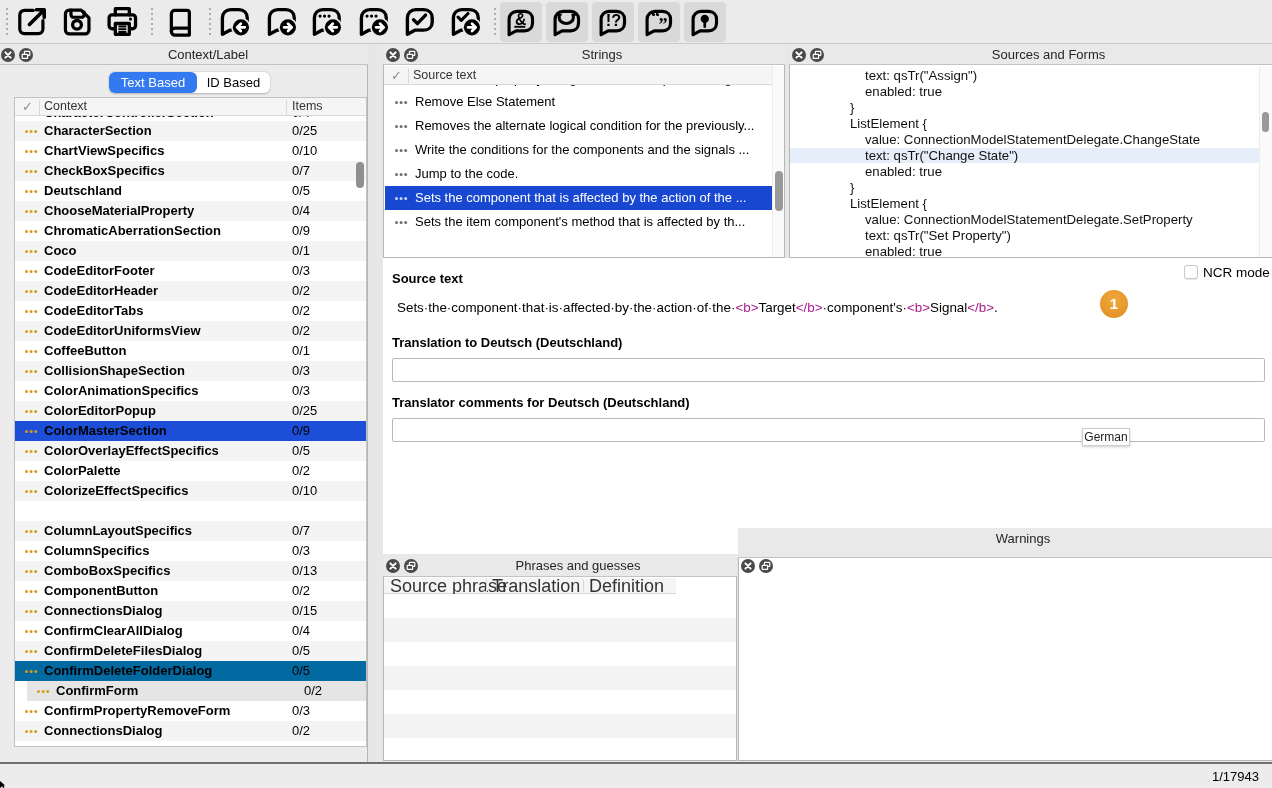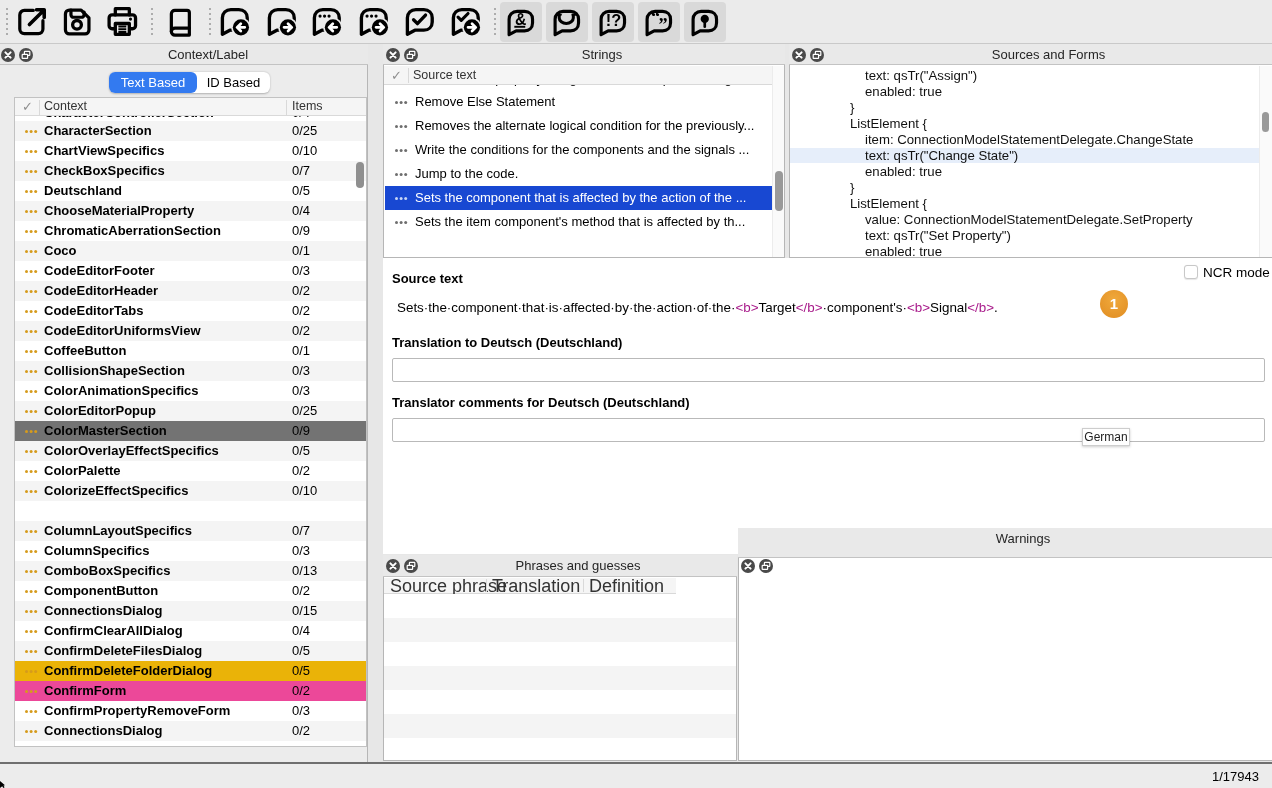--- a/index.html
+++ b/index.html
@@ -214,21 +214,21 @@
 <div class="row-b" style="left:0;top:265px;width:351px;background:#fff">
         <span class="dots3 d-org" style="left:9.5px;top:9px"></span>
         <span style="position:absolute;left:29px">ColorAnimationSpecifics</span>
         <span style="position:absolute;left:277px;font-weight:normal">0/3</span>
       </div>
 <div class="row-b" style="left:0;top:285px;width:351px;background:#f4f4f4">
         <span class="dots3 d-org" style="left:9.5px;top:9px"></span>
         <span style="position:absolute;left:29px">ColorEditorPopup</span>
         <span style="position:absolute;left:277px;font-weight:normal">0/25</span>
       </div>
-<div class="row-b" style="left:0;top:305px;width:351px;background:#737373">
+<div class="row-b" style="left:0;top:305px;width:351px;background:#1d4ed8">
         <span class="dots3 d-org" style="left:9.5px;top:9px"></span>
         <span style="position:absolute;left:29px">ColorMasterSection</span>
         <span style="position:absolute;left:277px;font-weight:normal">0/9</span>
       </div>
 <div class="row-b" style="left:0;top:325px;width:351px;background:#f4f4f4">
         <span class="dots3 d-org" style="left:9.5px;top:9px"></span>
         <span style="position:absolute;left:29px">ColorOverlayEffectSpecifics</span>
         <span style="position:absolute;left:277px;font-weight:normal">0/5</span>
       </div>
 <div class="row-b" style="left:0;top:345px;width:351px;background:#fff">
@@ -269,26 +269,26 @@
 <div class="row-b" style="left:0;top:505px;width:351px;background:#fff">
         <span class="dots3 d-org" style="left:9.5px;top:9px"></span>
         <span style="position:absolute;left:29px">ConfirmClearAllDialog</span>
         <span style="position:absolute;left:277px;font-weight:normal">0/4</span>
       </div>
 <div class="row-b" style="left:0;top:525px;width:351px;background:#f4f4f4">
         <span class="dots3 d-org" style="left:9.5px;top:9px"></span>
         <span style="position:absolute;left:29px">ConfirmDeleteFilesDialog</span>
         <span style="position:absolute;left:277px;font-weight:normal">0/5</span>
       </div>
-<div class="row-b" style="left:0;top:545px;width:351px;background:#eab308">
+<div class="row-b" style="left:0;top:545px;width:351px;background:#0369a1">
         <span class="dots3 d-org" style="left:9.5px;top:9px"></span>
         <span style="position:absolute;left:29px">ConfirmDeleteFolderDialog</span>
         <span style="position:absolute;left:277px;font-weight:normal">0/5</span>
       </div>
-<div class="row-b" style="left:0;top:565px;width:351px;background:#ec4899">
+<div class="row-b" style="left:12px;top:565px;width:351px;background:#e5e5e5">
         <span class="dots3 d-org" style="left:9.5px;top:9px"></span>
         <span style="position:absolute;left:29px">ConfirmForm</span>
         <span style="position:absolute;left:277px;font-weight:normal">0/2</span>
       </div>
 <div class="row-b" style="left:0;top:585px;width:351px;background:#fff">
         <span class="dots3 d-org" style="left:9.5px;top:9px"></span>
         <span style="position:absolute;left:29px">ConfirmPropertyRemoveForm</span>
         <span style="position:absolute;left:277px;font-weight:normal">0/3</span>
       </div>
 <div class="row-b" style="left:0;top:605px;width:351px;background:#f4f4f4">
@@ -339,21 +339,21 @@
     <svg width="14" height="14" viewBox="0 0 14 14">
       <rect x="5.4" y="3.4" width="5.4" height="4" fill="none" stroke="#fff" stroke-width="1.2" rx="0.5"></rect>
       <rect x="3.2" y="6.4" width="5.4" height="4" fill="#4a4a4a" stroke="#fff" stroke-width="1.2" rx="0.5"></rect>
     </svg>
   </div>
 <div class="abs" style="left:790px;top:148px;width:469px;height:15px;background:#e6eefa"></div>
 <div class="code" style="left:865px;top:68px">text: qsTr("Assign")</div>
 <div class="code" style="left:865px;top:84px">enabled: true</div>
 <div class="code" style="left:850px;top:100px">}</div>
 <div class="code" style="left:850px;top:116px">ListElement {</div>
-<div class="code" style="left:865px;top:132px">item: ConnectionModelStatementDelegate.ChangeState</div>
+<div class="code" style="left:865px;top:132px">value: ConnectionModelStatementDelegate.ChangeState</div>
 <div class="code" style="left:865px;top:148px">text: qsTr("Change State")</div>
 <div class="code" style="left:865px;top:164px">enabled: true</div>
 <div class="code" style="left:850px;top:180px">}</div>
 <div class="code" style="left:850px;top:196px">ListElement {</div>
 <div class="code" style="left:865px;top:212px">value: ConnectionModelStatementDelegate.SetProperty</div>
 <div class="code" style="left:865px;top:228px">text: qsTr("Set Property")</div>
 <div class="code" style="left:865px;top:244px">enabled: true</div>
 <div class="abs" style="left:1259px;top:66px;width:13px;height:191px;background:#fafafa;border-left:1px solid #ececec"></div>
 <div class="abs" style="left:1262px;top:112px;width:7px;height:20px;border-radius:3.5px;background:#999"></div>
 <div class="abs" style="left:383px;top:258px;width:889px;height:296px;background:#fff"></div>

